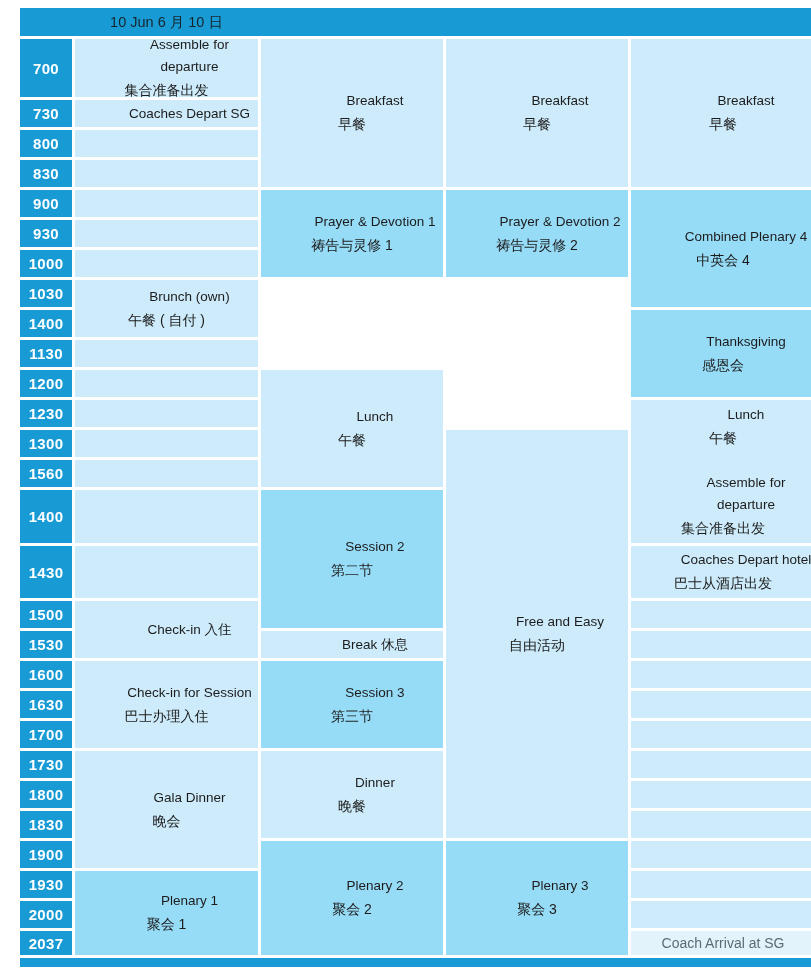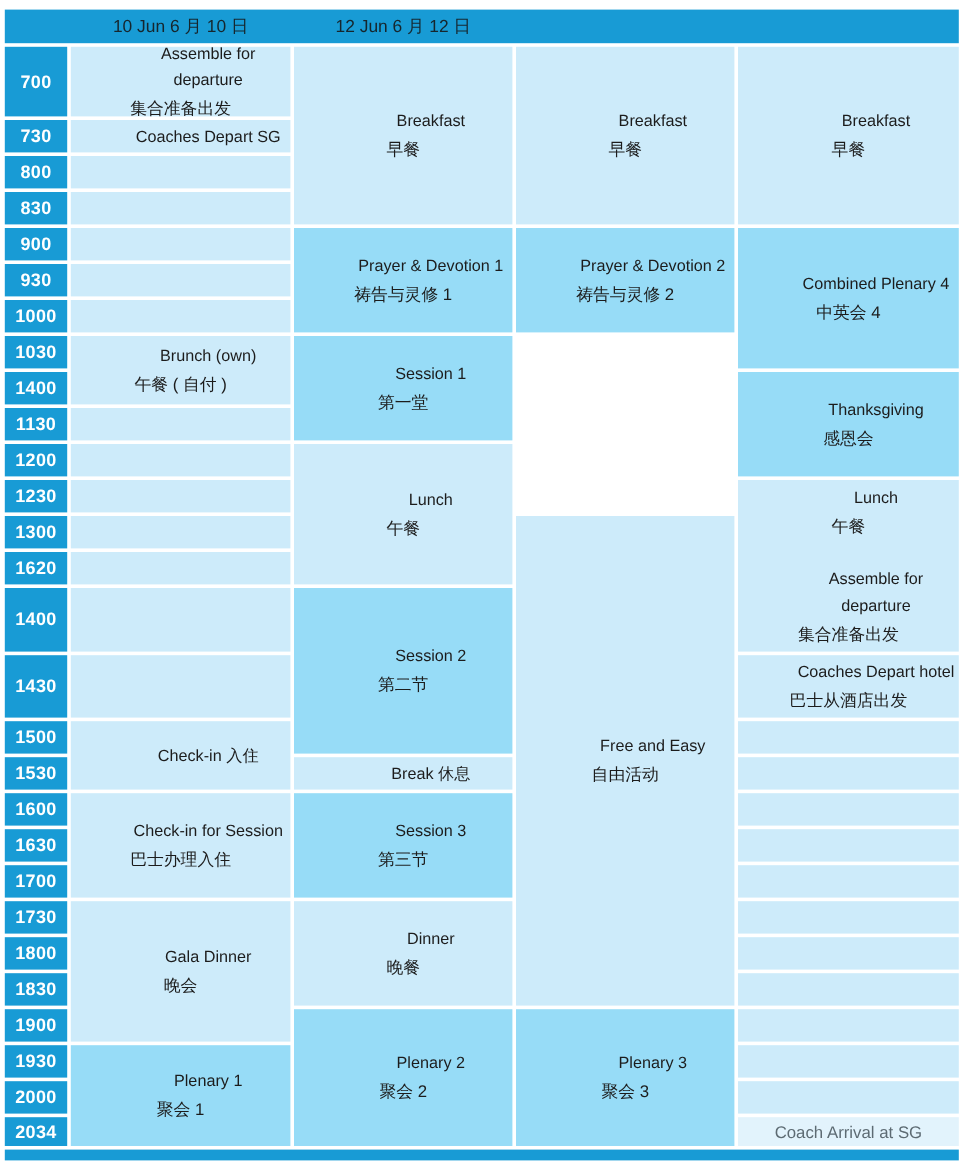--- a/index.html
+++ b/index.html
@@ -1,17 +1,17 @@
 <!DOCTYPE html>
 <html><head>
 <meta charset="utf-8">
 <style>
   html,body{margin:0;padding:0;background:#ffffff;}
   body{width:811px;height:975px;font-family:"Liberation Sans","DejaVu Sans",sans-serif;}
-  .sheet{padding:8px 0 0 4px;}
+  .sheet{padding:8px 0 0 20px;}
   .grid{
     display:grid;
     width:795px;
     grid-template-columns:52px 183px 182px 182px 184px;
     grid-template-rows:28px 58px repeat(13,27px) 53px 52px repeat(11,27px) 24px 9px;
     gap:3px;
     background:#ffffff;
   }
   .header-bar{
     grid-row:1;grid-column:1/-1;
@@ -45,51 +45,50 @@
 </style>
 </head>
 <body>
 
 <div class="sheet">
   <div class="grid">
 
     <div class="header-bar">
       <div></div>
       <div class="date-label">10 Jun 6 月 10 日</div>
-      <div class="date-label">12 Jun 6 月 12 日</div>
     </div>
 
     <div class="time" style="grid-column:1;grid-row:2">700</div>
     <div class="time" style="grid-column:1;grid-row:3">730</div>
     <div class="time" style="grid-column:1;grid-row:4">800</div>
     <div class="time" style="grid-column:1;grid-row:5">830</div>
     <div class="time" style="grid-column:1;grid-row:6">900</div>
     <div class="time" style="grid-column:1;grid-row:7">930</div>
     <div class="time" style="grid-column:1;grid-row:8">1000</div>
     <div class="time" style="grid-column:1;grid-row:9">1030</div>
     <div class="time" style="grid-column:1;grid-row:10">1400</div>
     <div class="time" style="grid-column:1;grid-row:11">1130</div>
     <div class="time" style="grid-column:1;grid-row:12">1200</div>
     <div class="time" style="grid-column:1;grid-row:13">1230</div>
     <div class="time" style="grid-column:1;grid-row:14">1300</div>
-    <div class="time" style="grid-column:1;grid-row:15">1620</div>
+    <div class="time" style="grid-column:1;grid-row:15">1560</div>
     <div class="time" style="grid-column:1;grid-row:16">1400</div>
     <div class="time" style="grid-column:1;grid-row:17">1430</div>
     <div class="time" style="grid-column:1;grid-row:18">1500</div>
     <div class="time" style="grid-column:1;grid-row:19">1530</div>
     <div class="time" style="grid-column:1;grid-row:20">1600</div>
     <div class="time" style="grid-column:1;grid-row:21">1630</div>
     <div class="time" style="grid-column:1;grid-row:22">1700</div>
     <div class="time" style="grid-column:1;grid-row:23">1730</div>
     <div class="time" style="grid-column:1;grid-row:24">1800</div>
     <div class="time" style="grid-column:1;grid-row:25">1830</div>
     <div class="time" style="grid-column:1;grid-row:26">1900</div>
     <div class="time" style="grid-column:1;grid-row:27">1930</div>
     <div class="time" style="grid-column:1;grid-row:28">2000</div>
-    <div class="time" style="grid-column:1;grid-row:29">2034</div>
+    <div class="time" style="grid-column:1;grid-row:29">2037</div>
 
     <div class="cell light" style="grid-column:2;grid-row:2">
       <div class="en">Assemble for departure</div>
       <div class="zh">集合准备出发</div>
     </div>
     <div class="cell light" style="grid-column:2;grid-row:3">
       <div class="en">Coaches Depart SG</div>
     </div>
     <div class="cell light" style="grid-column:2;grid-row:4"></div>
     <div class="cell light" style="grid-column:2;grid-row:5"></div>
@@ -123,24 +122,20 @@
       <div class="zh">聚会 1</div>
     </div>
 
     <div class="cell light" style="grid-column:3;grid-row:2/6">
       <div class="en">Breakfast</div>
       <div class="zh">早餐</div>
     </div>
     <div class="cell mid" style="grid-column:3;grid-row:6/9">
       <div class="en">Prayer &amp; Devotion 1</div>
       <div class="zh">祷告与灵修 1</div>
-    </div>
-    <div class="cell mid" style="grid-column:3;grid-row:9/12">
-      <div class="en">Session 1</div>
-      <div class="zh">第一堂</div>
     </div>
     <div class="cell light" style="grid-column:3;grid-row:12/16">
       <div class="en">Lunch</div>
       <div class="zh">午餐</div>
     </div>
     <div class="cell mid" style="grid-column:3;grid-row:16/19">
       <div class="en">Session 2</div>
       <div class="zh">第二节</div>
     </div>
     <div class="cell light" style="grid-column:3;grid-row:19">

